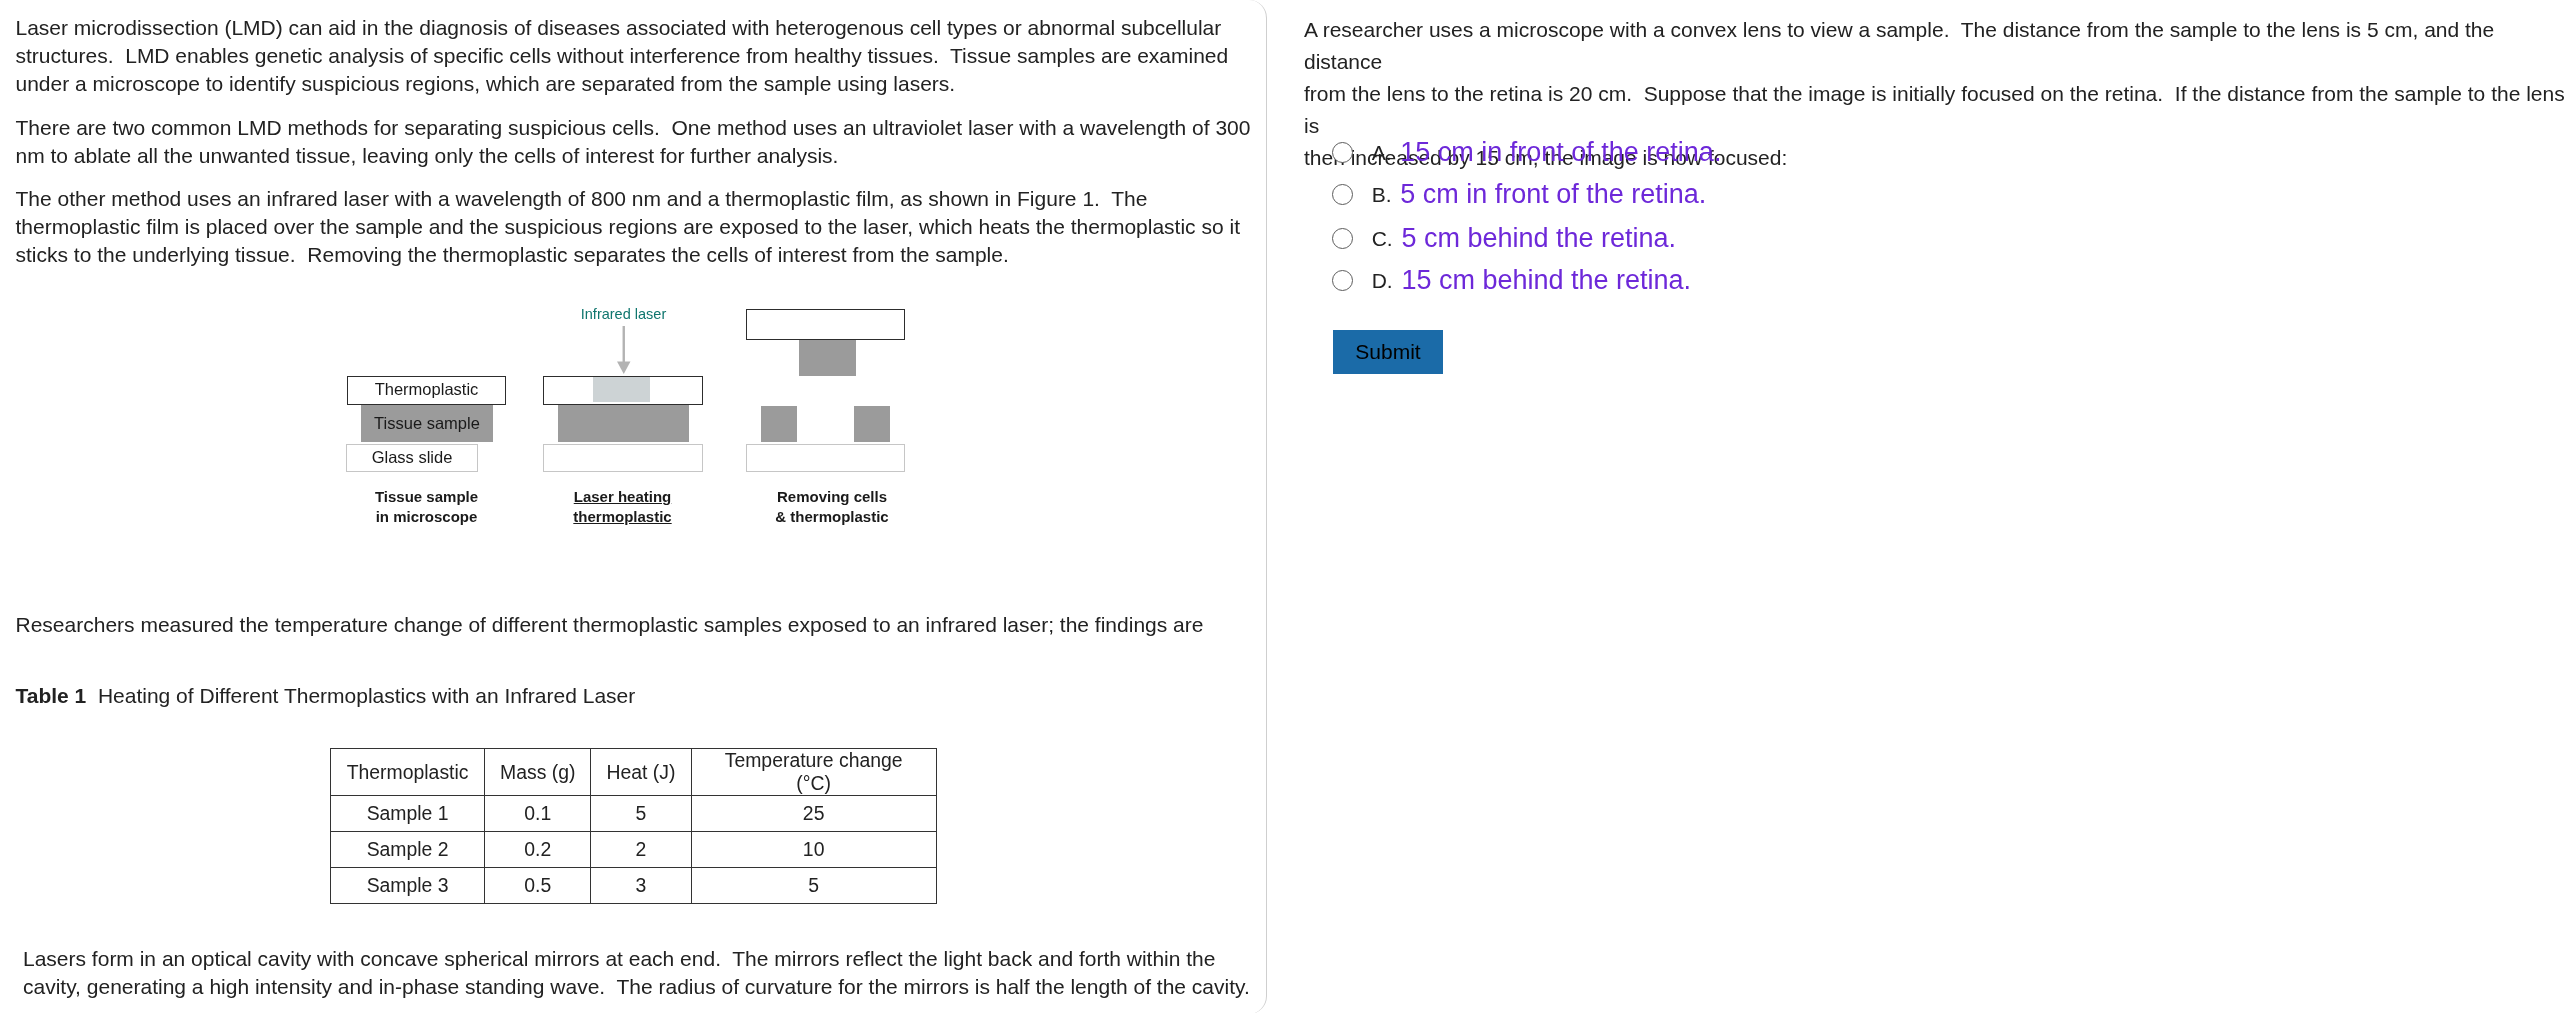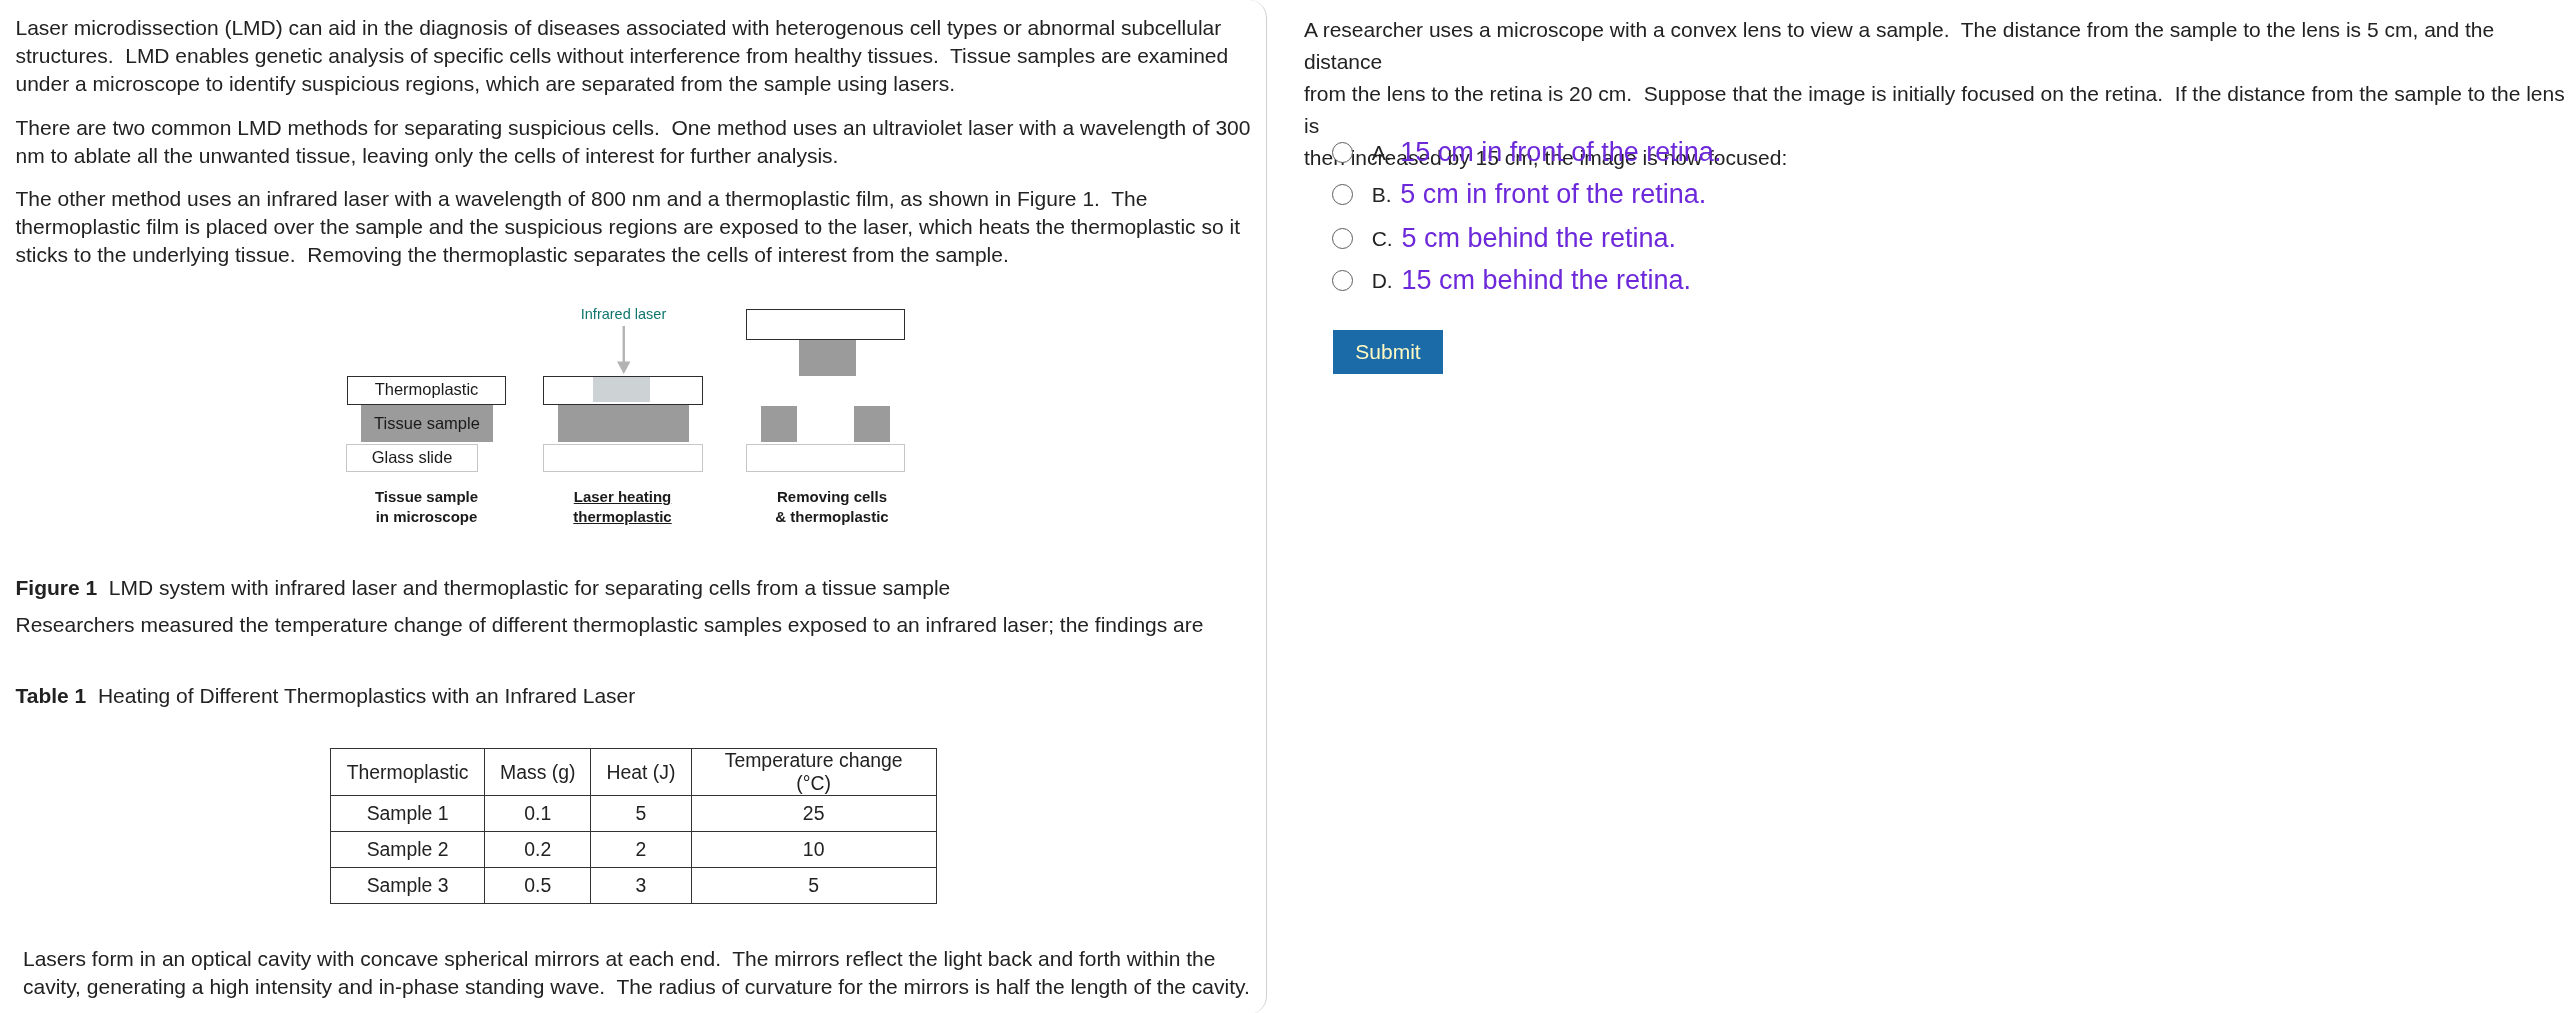--- a/index.html
+++ b/index.html
@@ -96,23 +96,20 @@
       <div class="fig-gray" style="left: 799px; top: 340px; width: 57px; height: 36px; background: rgb(155, 155, 155);"></div>
       <div class="fig-gray" style="left: 761px; top: 406px; width: 36px; height: 36px; background: rgb(155, 155, 155);"></div>
       <div class="fig-gray" style="left: 854px; top: 406px; width: 36px; height: 36px; background: rgb(155, 155, 155);"></div>
       <div class="fig-box fig-light" style="left:746px;top:444px;width:159px;height:28px;"></div>
       <div class="abs fig-caption" style="left:752px;top:487px;width:160px;">
         <div>Removing cells</div>
         <div>&amp; thermoplastic</div>
       </div>
     </div>
 
-    <div class="abs para" style="left:15.5px;top:574px;width:1242px;">
-      <div class="line"><span class="b">Figure 1</span><span class="cap-text">LMD system with infrared laser and thermoplastic for separating cells from a tissue sample</span></div>
-    </div>
 
     <div class="abs para" style="left:15.5px;top:611px;width:1242px;">
       <div class="line">Researchers measured the temperature change of different thermoplastic samples exposed to an infrared laser; the findings are</div>
     </div>
 
     <div class="abs para" style="left:15.5px;top:682px;width:1242px;">
       <div class="line"><span class="b">Table 1</span><span class="cap-text">Heating of Different Thermoplastics with an Infrared Laser</span></div>
     </div>
 
     <table class="data abs" style="left:330px;top:748px;">
@@ -172,16 +169,16 @@
       <div class="radio"></div>
       <span class="opt-letter">C.</span>
       <span class="opt-text">5 cm behind the retina.</span>
     </div>
     <div class="opt-row" style="left:65px;top:269px;">
       <div class="radio"></div>
       <span class="opt-letter">D.</span>
       <span class="opt-text">15 cm behind the retina.</span>
     </div>
 
-    <button class="submit-btn" style="background: rgb(27, 107, 168); color: #fef9c3;">Submit</button>
+    <button class="submit-btn" style="background: rgb(27, 107, 168); color: #000000;">Submit</button>
   </div>
 </div>
 
 
 </body></html>

